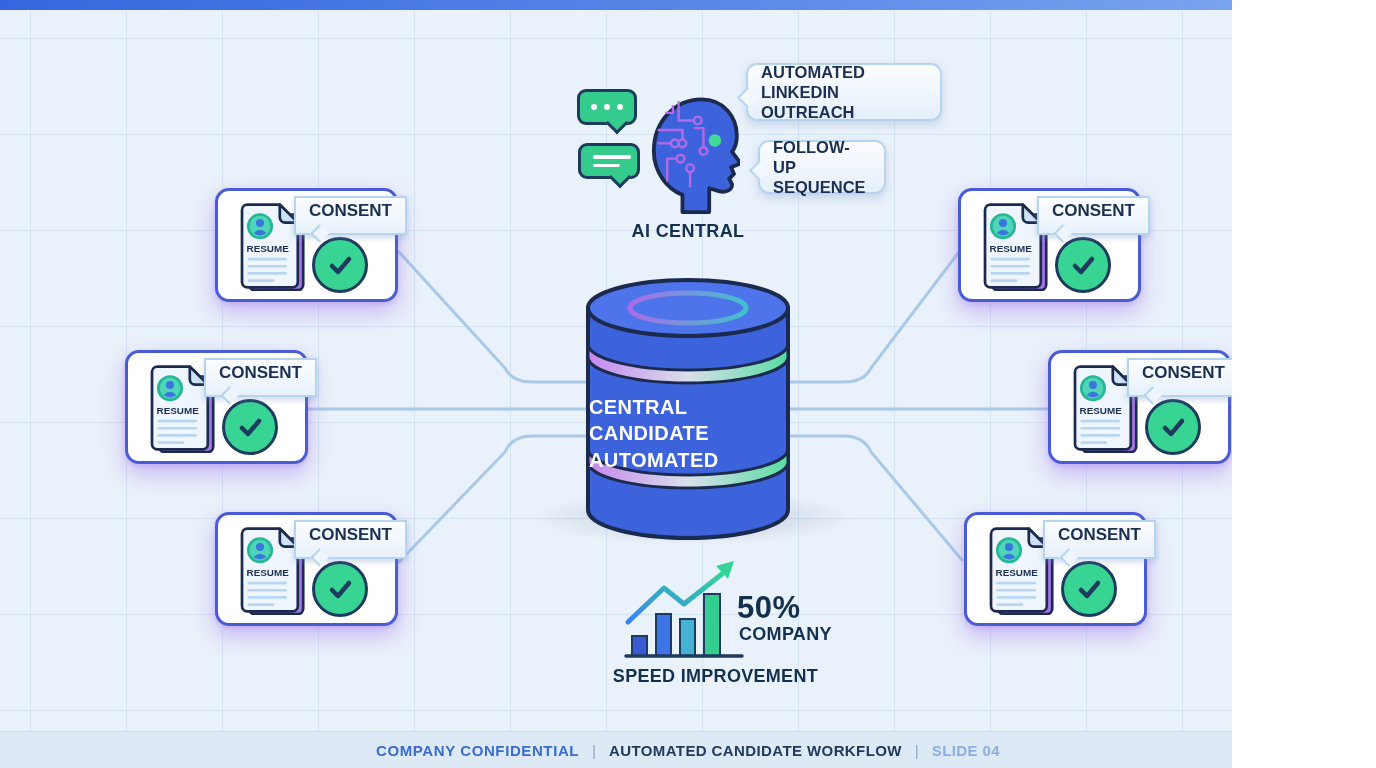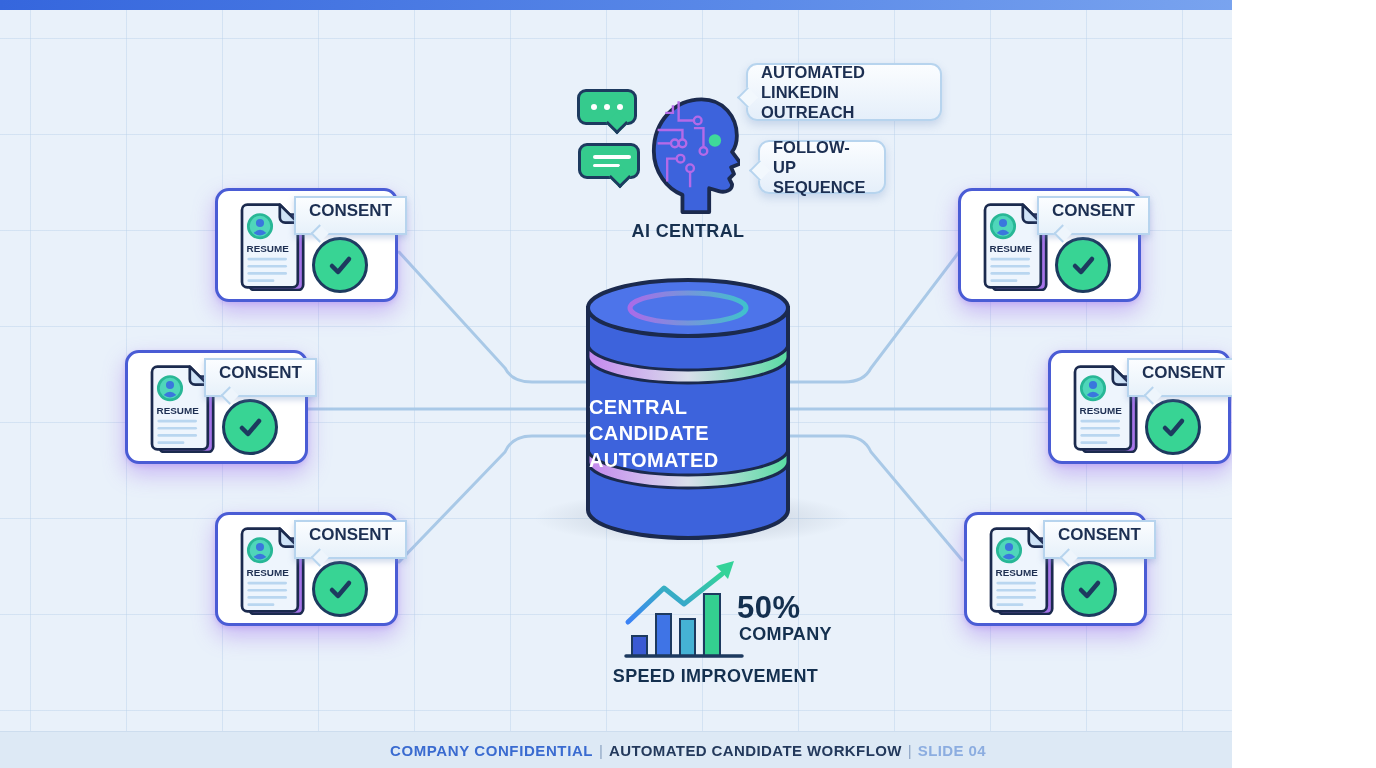--- a/index.html
+++ b/index.html
@@ -120,21 +120,21 @@
   }
   .speed-caption {
     position:absolute; left:558px; top:666px; width:260px; z-index:2;
     text-align:right; font-size:18px; font-weight:bold; color:#14304f; letter-spacing:.3px;
   }
 
   
   .footer {
     position:absolute; left:0; bottom:0; width:1376px; height:37px; z-index:5;
     background:#dde9f5; border-top:1px solid #cdddee;
-    display:flex; align-items:center; justify-content:center; gap:6px;
+    display:flex; align-items:center; justify-content:center; gap:13px;
     font-size:15px;
   }
   .footer .confidential { color:#3a6bd0; font-weight:bold; letter-spacing:.6px; }
   .footer .divider { color:#8fa6c4; font-weight:normal; }
   .footer .workflow { color:#23395c; font-weight:bold; letter-spacing:.4px; }
   .footer .slide-num { color:#8cade0; font-weight:bold; letter-spacing:.4px; }
 </style>
 </head>
 <body>
 

